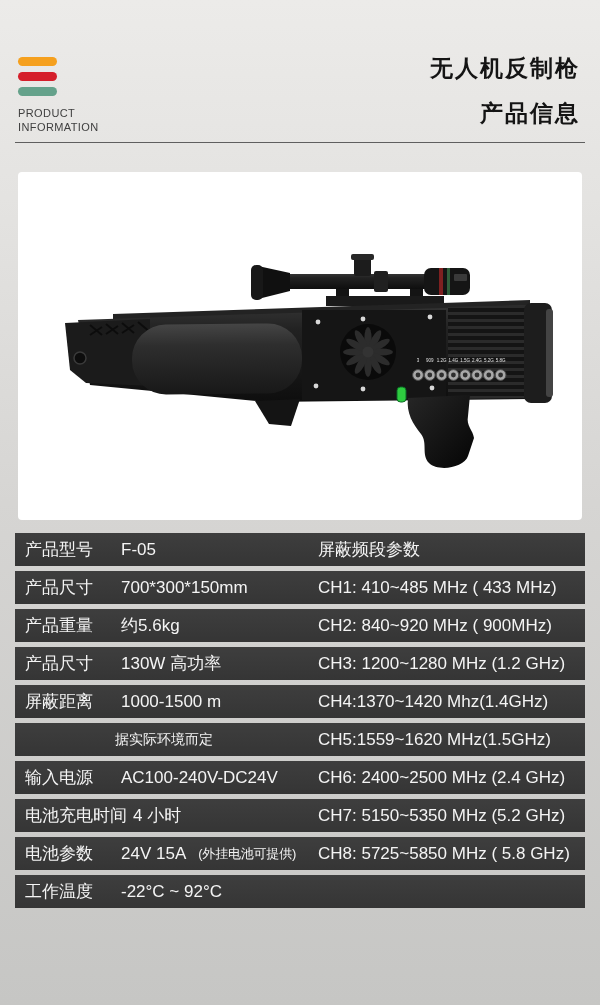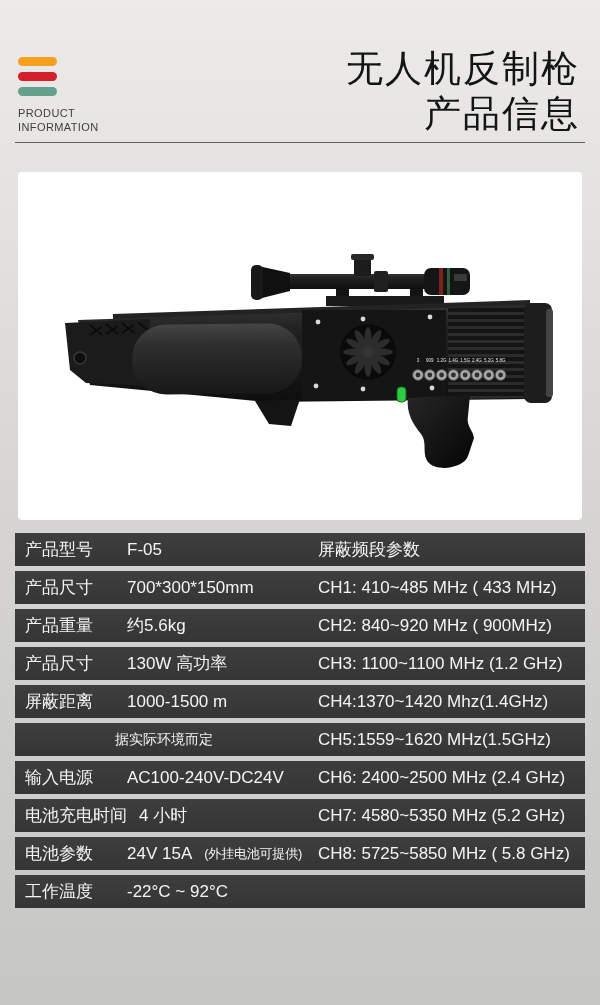--- a/index.html
+++ b/index.html
@@ -7,34 +7,34 @@
     width:600px;height:1005px;position:relative;overflow:hidden;
     font-family:"Liberation Sans","DejaVu Sans",sans-serif;
     background:linear-gradient(180deg,#ecebe9 0%,#e3e2e0 22%,#d6d5d3 50%,#c6c6c4 100%);
   }
   
   .header{position:absolute;top:0;left:0;width:600px;height:143px;}
   .logo{position:absolute;left:18px;top:57px;}
   .logo-bar{display:block;width:39px;height:9px;border-radius:5px;margin-bottom:6px;}
   .logo-caption{margin-top:10px;font-size:11px;line-height:14px;color:#3e3e3e;letter-spacing:.4px;}
   .title{position:absolute;right:20px;top:46px;text-align:right;
-         font-size:37px;font-weight:normal;color:#141414;line-height:45px;letter-spacing:2px;}
+         font-size:23px;font-weight:bold;color:#141414;line-height:45px;letter-spacing:2px;}
   .header-divider{position:absolute;left:15px;right:15px;top:142px;height:1px;background:#5f5f5f;}
   
   .card{position:absolute;left:18px;top:172px;width:564px;height:348px;background:#ffffff;border-radius:4px;}
   .card svg{display:block;}
   .conn-label{font-size:4.5px;fill:#e0e0e0;text-anchor:middle;font-family:"Liberation Sans",sans-serif;}
   
   .spec-table{position:absolute;left:15px;top:533px;width:570px;}
   .spec-row{display:flex;align-items:center;height:33px;margin-bottom:5px;
             background:linear-gradient(180deg,#3e3e3e,#353535);color:#f4f4f4;font-size:17px;}
   .cell-left{width:303px;flex:0 0 303px;display:flex;align-items:center;padding-left:10px;box-sizing:border-box;white-space:nowrap;}
   .cell-right{flex:1;white-space:nowrap;}
   .lbl{min-width:90px;display:inline-block;}
-  .val{margin-left:12px;}
+  .val{margin-left:6px;}
   .note-inline{font-size:13px;margin-left:12px;letter-spacing:-0.2px;}
   .note-only{font-size:14px;margin-left:90px;}
 </style>
 </head>
 <body>
 
 <div class="header">
   <div class="logo">
     <span class="logo-bar" style="background: rgb(245, 160, 30);"></span>
     <span class="logo-bar" style="background: rgb(213, 31, 43);"></span>
@@ -196,21 +196,21 @@
         <span class="lbl">产品重量</span>
         <span class="val">约5.6kg</span>
       </div>
       <div class="cell-right">CH2: 840~920 MHz ( 900MHz)</div>
     </div>
     <div class="spec-row">
       <div class="cell-left">
         <span class="lbl">产品尺寸</span>
         <span class="val">130W 高功率</span>
       </div>
-      <div class="cell-right">CH3: 1100~1100 MHz (1.2 GHz)</div>
+      <div class="cell-right">CH3: 1200~1280 MHz (1.2 GHz)</div>
     </div>
     <div class="spec-row">
       <div class="cell-left">
         <span class="lbl">屏蔽距离</span>
         <span class="val">1000-1500 m</span>
       </div>
       <div class="cell-right">CH4:1370~1420 Mhz(1.4GHz)</div>
     </div>
     <div class="spec-row">
       <div class="cell-left">
@@ -223,21 +223,21 @@
         <span class="lbl">输入电源</span>
         <span class="val">AC100-240V-DC24V</span>
       </div>
       <div class="cell-right">CH6: 2400~2500 MHz (2.4 GHz)</div>
     </div>
     <div class="spec-row">
       <div class="cell-left">
         <span class="lbl">电池充电时间</span>
         <span class="val">4 小时</span>
       </div>
-      <div class="cell-right">CH7: 4580~5350 MHz (5.2 GHz)</div>
+      <div class="cell-right">CH7: 5150~5350 MHz (5.2 GHz)</div>
     </div>
     <div class="spec-row">
       <div class="cell-left">
         <span class="lbl">电池参数</span>
         <span class="val">24V 15A</span>
         <span class="note-inline">(外挂电池可提供)</span>
       </div>
       <div class="cell-right">CH8: 5725~5850 MHz ( 5.8 GHz)</div>
     </div>
     <div class="spec-row">

